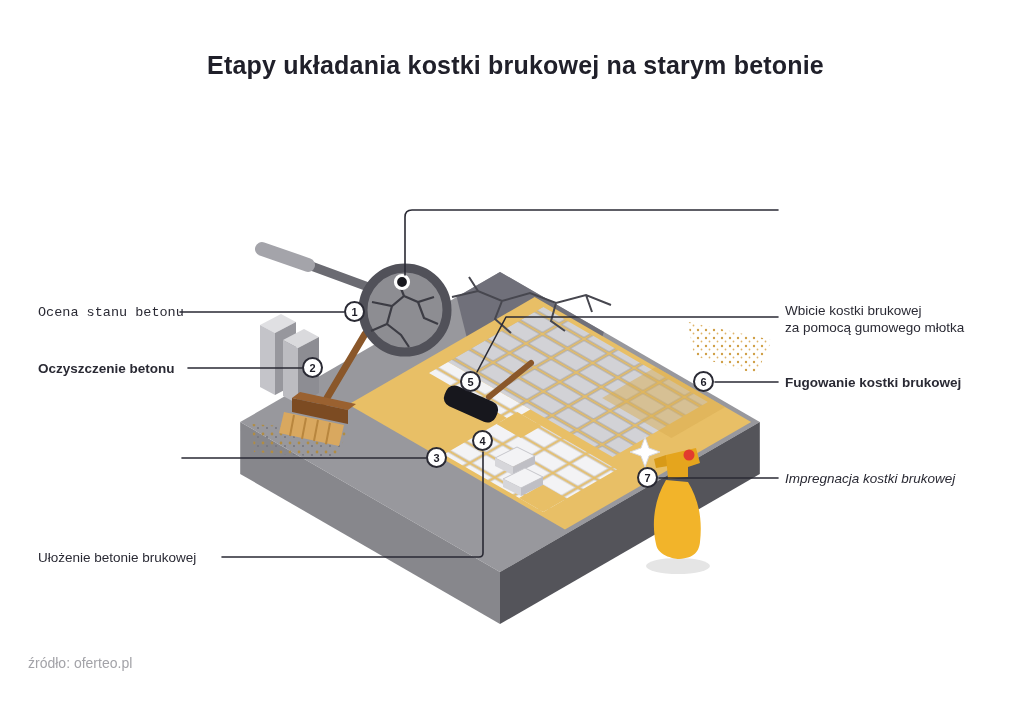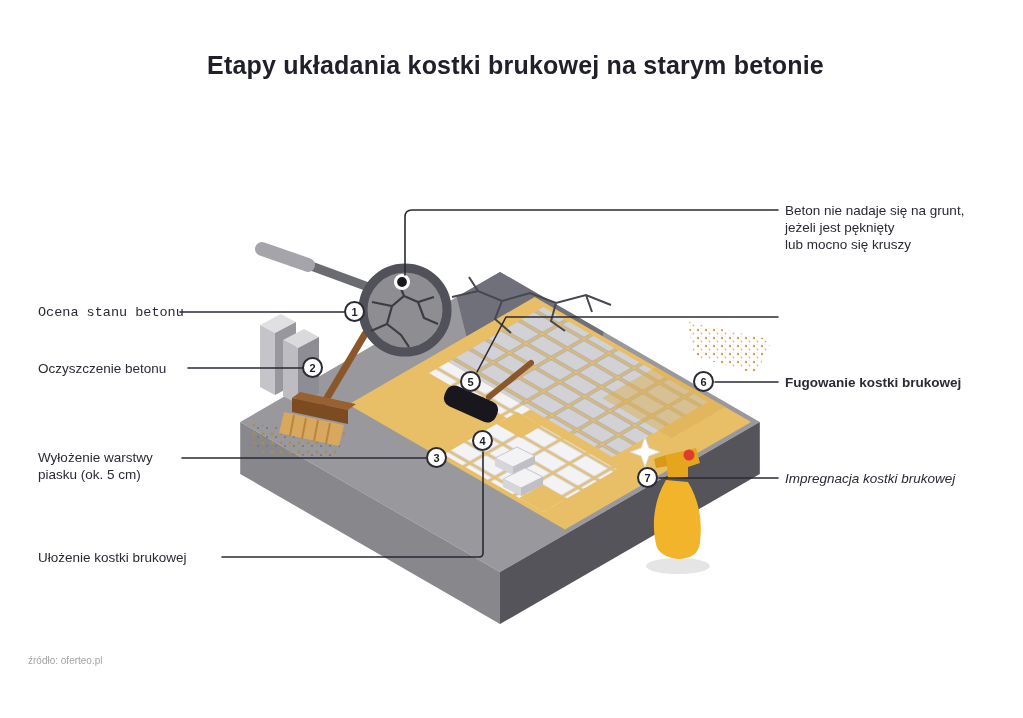--- a/index.html
+++ b/index.html
@@ -18,21 +18,21 @@
     position:absolute; width:21px; height:21px; box-sizing:border-box;
     border-radius:50%; background:#ffffff; border:2px solid #2a2a34;
     display:flex; align-items:center; justify-content:center;
     font-size:11px; font-weight:700; color:#1c1c26; z-index:4;
   }
   .label {
     position:absolute; font-size:13.5px; line-height:17px; color:#2a2a34;
     white-space:pre-line; z-index:3;
   }
   .source {
-    position:absolute; left:28px; top:655px; font-size:10px; color:#a3a3a8;
+    position:absolute; left:28px; top:655px; font-size:14px; color:#a3a3a8;
   }
 </style>
 </head>
 <body>
 
 <div class="canvas">
 
   <h1 class="title">Etapy układania kostki brukowej na starym betonie</h1>
 
   <svg class="scene" width="1023" height="718" viewBox="0 0 1023 718">
@@ -138,26 +138,23 @@
 
   <div class="marker" style="left:344px; top:301px;">1</div>
   <div class="marker" style="left:302px; top:357px;">2</div>
   <div class="marker" style="left:426px; top:447px;">3</div>
   <div class="marker" style="left:472px; top:430px;">4</div>
   <div class="marker" style="left:460px; top:371px;">5</div>
   <div class="marker" style="left:693px; top:371px;">6</div>
   <div class="marker" style="left:637px; top:467px;">7</div>
 
   <div class="label" style="left:38px; top:304px;font-family:Liberation Mono, monospace;">Ocena stanu betonu</div>
-  <div class="label" style="left:38px; top:360px;">Oczyszczenie betonu</div>
-  <div class="label" style="left:38px; top:449px;">Wyłożenie warstwy
-piasku (ok. 5 cm)</div>
-  <div class="label" style="left:38px; top:549px;">Ułożenie kostki brukowej</div>
+  <div class="label" style="left:38px; top:360px;font-weight:bold;">Oczyszczenie betonu</div>
+  <div class="label" style="left:38px; top:549px;">Ułożenie betonie brukowej</div>
 
-  <div class="label" style="left:785px; top:202px;">Beton nie nadaje się na grunt,
-jeżeli jest pęknięty
-lub mocno się kruszy</div>
+  <div class="label" style="left:785px; top:302px;">Wbicie kostki brukowej
+za pomocą gumowego młotka</div>
   <div class="label" style="left:785px; top:374px;font-weight:bold;">Fugowanie kostki brukowej</div>
   <div class="label" style="left:785px; top:470px;font-style:italic;">Impregnacja kostki brukowej</div>
 
   <div class="source">źródło: oferteo.pl</div>
 
 </div>
 
 </body></html>

